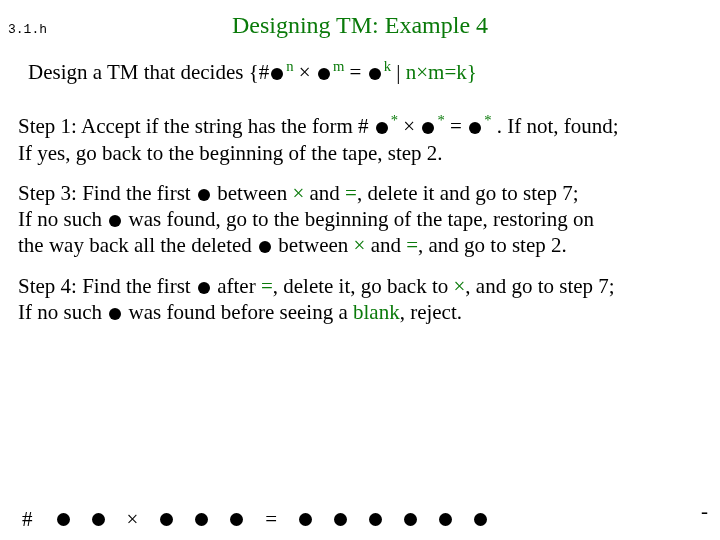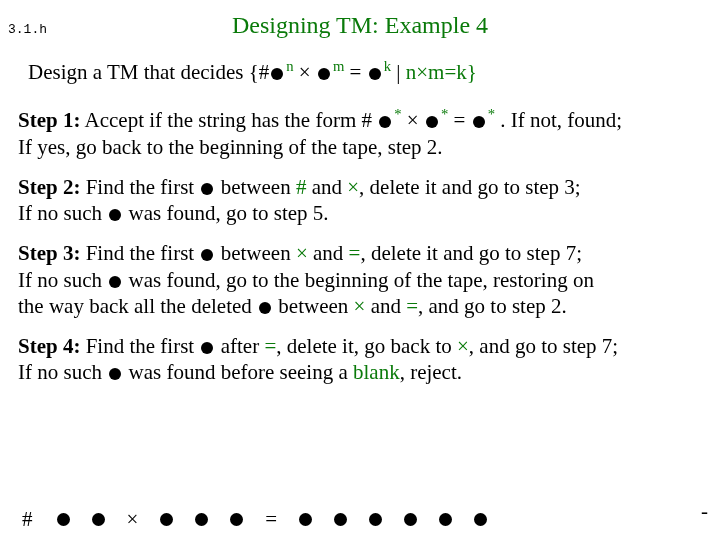--- a/index.html
+++ b/index.html
@@ -29,21 +29,21 @@
     margin-left: 120px;
     margin-right: 120px;
   }
   .content {
     padding: 0 18px 0 18px;
     font-size: 21px;
     line-height: 1.25;
     color: #000;
   }
   .design-line {
-    margin-bottom: 20px;
+    margin-bottom: 26px;
     margin-left: 10px;
   }
   .step {
     margin-bottom: 14px;
   }
   .green { color: #0a7a0a; }
   .sup {
     vertical-align: super;
     font-size: 0.7em;
     color: #0a7a0a;
@@ -54,21 +54,21 @@
     width: 12px;
     height: 12px;
     background: #000;
     border-radius: 50%;
     vertical-align: -1px;
     margin: 0 2px;
   }
   .times {
     font-family: "Times New Roman", serif;
   }
-  b { font-weight: bold; }
+  b { font-weight: normal; }
   .tape {
     position: absolute;
     bottom: 8px;
     left: 22px;
     right: 0;
     font-size: 21px;
     display: flex;
     align-items: center;
     gap: 22px;
   }
@@ -100,24 +100,20 @@
 
   <div class="design-line">
     <span>Design a TM that decides  {#</span><span class="dot"></span><span class="sup">n</span><span class="times"> × </span><span class="dot"></span><span class="sup">m</span><span> = </span><span class="dot"></span><span class="sup">k</span><span> | </span><span class="green"> n×m=k}</span>
   </div>
 
   <div class="step">
     <b>Step 1:</b><span> Accept if the string has the form  # </span><span class="dot"></span><span class="sup">*</span><span> × </span><span class="dot"></span><span class="sup">*</span><span> = </span><span class="dot"></span><span class="sup">*</span><span> . If not, found;</span><br>
     <span>If yes, go back to the beginning of the tape, step 2.</span>
   </div>
 
-  <div class="step">
-    <b>Step 2:</b><span> Find the first </span><span class="dot"></span><span> between </span><span class="green">#</span><span> and </span><span class="green">×</span><span>, delete it and go to step 3;</span><br>
-    <span>If no such </span><span class="dot"></span><span>  was found, go to step 5.</span>
-  </div>
 
   <div class="step">
     <b>Step 3:</b><span> Find the first </span><span class="dot"></span><span> between </span><span class="green">×</span><span> and </span><span class="green">=</span><span>, delete it and go to step 7;</span><br>
     <span>If no such </span><span class="dot"></span><span>  was found, go to the beginning of the tape, restoring on</span><br>
     <span>the way back all the deleted </span><span class="dot"></span><span> between </span><span class="green">×</span><span> and </span><span class="green">=</span><span>,  and go to step 2.</span>
   </div>
 
   <div class="step">
     <b>Step 4:</b><span> Find the first </span><span class="dot"></span><span> after  </span><span class="green">=</span><span>, delete it,  go back to </span><span class="green">×</span><span>, and go to step 7;</span><br>
     <span>If no such </span><span class="dot"></span><span>  was found before seeing a </span><span class="green">blank</span><span>, reject.</span>

